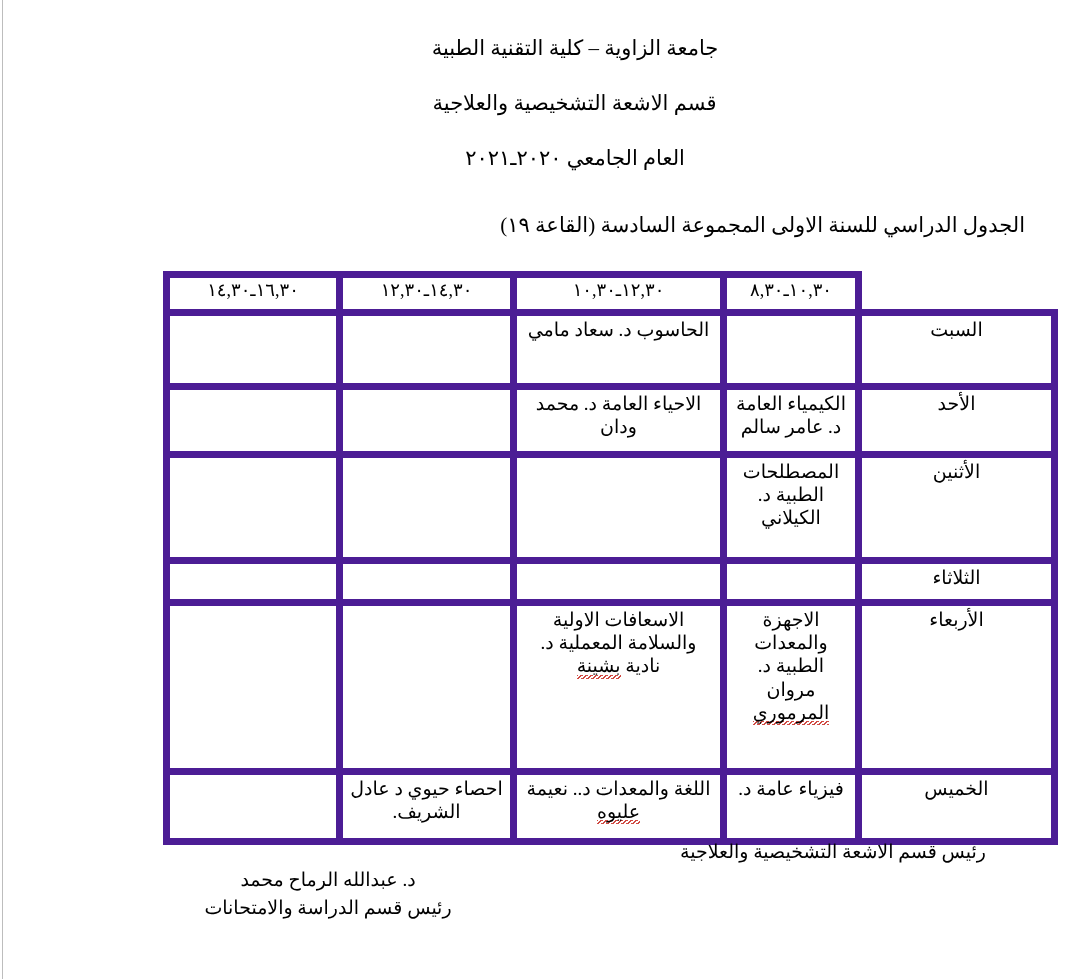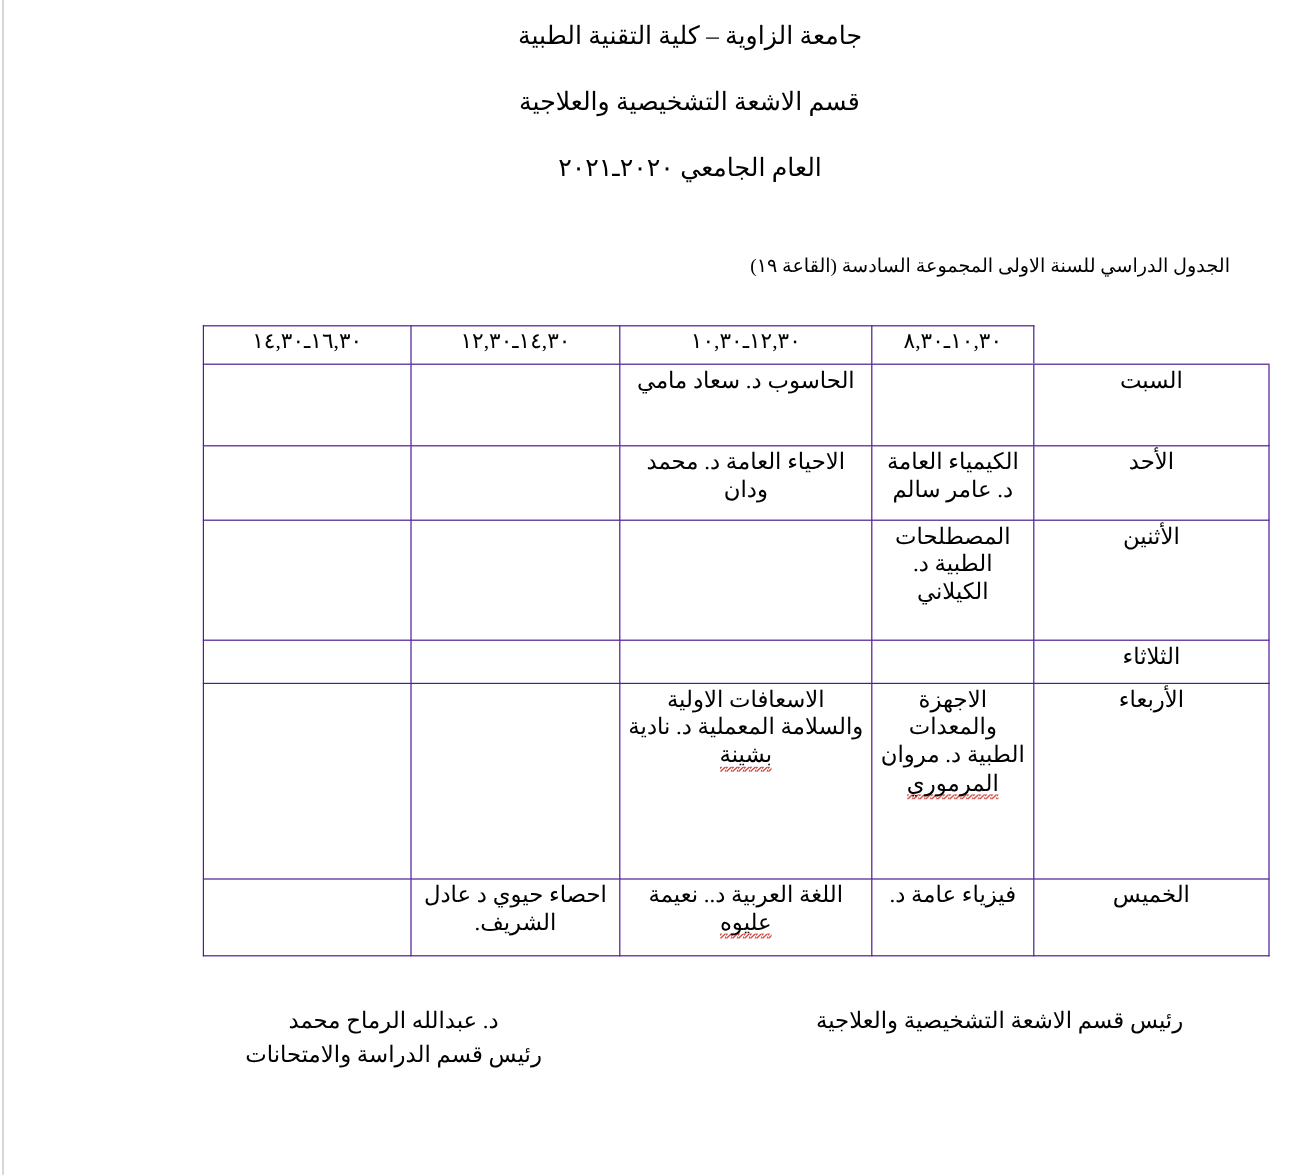--- a/index.html
+++ b/index.html
@@ -30,59 +30,59 @@
     position: absolute;
     left: 0;
     top: 0;
     width: 1080px;
     height: 979px;
   }
 
   
   .headings {
     position: absolute;
-    top: 20px;
+    top: 38px;
     right: 0;
     width: 1010px;
     text-align: center;
   }
   .heading-line {
     font-size: 21px;
     line-height: 1.0;
     margin-bottom: 34px;
     white-space: nowrap;
   }
   .heading-line.l1 { margin-right: 0px; }
   .heading-line.l2 { margin-right: 1px; font-family: Liberation Serif, serif; }
   .heading-line.l3 { margin-right: 0px; }
 
   .subtitle {
     position: absolute;
     top: 215px;
     right: 55px;
-    font-size: 16px;
+    font-size: 21px;
     line-height: 1.0;
     white-space: nowrap;
   }
 
   
   .tbl-wrap {
     position: absolute;
     top: 271px;
     right: 22px;      
     width: 888px;     
   }
   table.sched {
     border-collapse: collapse;
     table-layout: fixed;
     width: 888px;
     font-size: 19px;
   }
   table.sched td, table.sched th {
-    border: 1px solid #4c1d95;
+    border: 7px solid #4c1d95;
     padding: 2px 6px 3px 6px;
     vertical-align: top;
     font-weight: normal;
     line-height: 1.22;
     text-align: center;
   }
 
   
   col.c-day  { width: 196px; }
   col.c-t1   { width: 135px; }
@@ -165,20 +165,21 @@
     justify-content: flex-start;
   }
   .sig-right {
     width: 450px;
     text-align: center;
   }
   .sig-left {
     width: 420px;
     text-align: center;
     margin-right: 70px;
+    margin-top: 28px;
   }
   .sig-name { white-space: nowrap; }
   .sig-title { white-space: nowrap; }
 </style>
 </head>
 <body>
 
 <div class="page-edge-rule"></div>
 
 <div class="doc">
@@ -241,21 +242,21 @@
         <tr class="r-wed">
           <td class="daycell">الأربعاء</td>
           <td class="subj t1"><span>الاجهزة والمعدات الطبية  د. مروان </span><span class="sq">المرموري</span></td>
           <td class="subj t2"><span>الاسعافات الاولية والسلامة المعملية د. نادية </span><span class="sq">بشينة</span></td>
           <td class="subj t3"><span></span></td>
           <td class="subj t4"><span></span></td>
         </tr>
         <tr class="r-thu">
           <td class="daycell">الخميس</td>
           <td class="subj t1"><span>فيزياء عامة د.</span></td>
-          <td class="subj t2"><span>اللغة العربية د.. نعيمة </span><span class="sq">عليوه</span></td>
+          <td class="subj t2"><span>اللغة والمعدات د.. نعيمة </span><span class="sq">عليوه</span></td>
           <td class="subj t3"><span>احصاء حيوي د عادل الشريف.</span></td>
           <td class="subj t4"><span></span></td>
         </tr>
       </tbody>
     </table>
   </div>
 
   <div class="footer">
     <div class="sig-row">
       <div class="sig-right">

